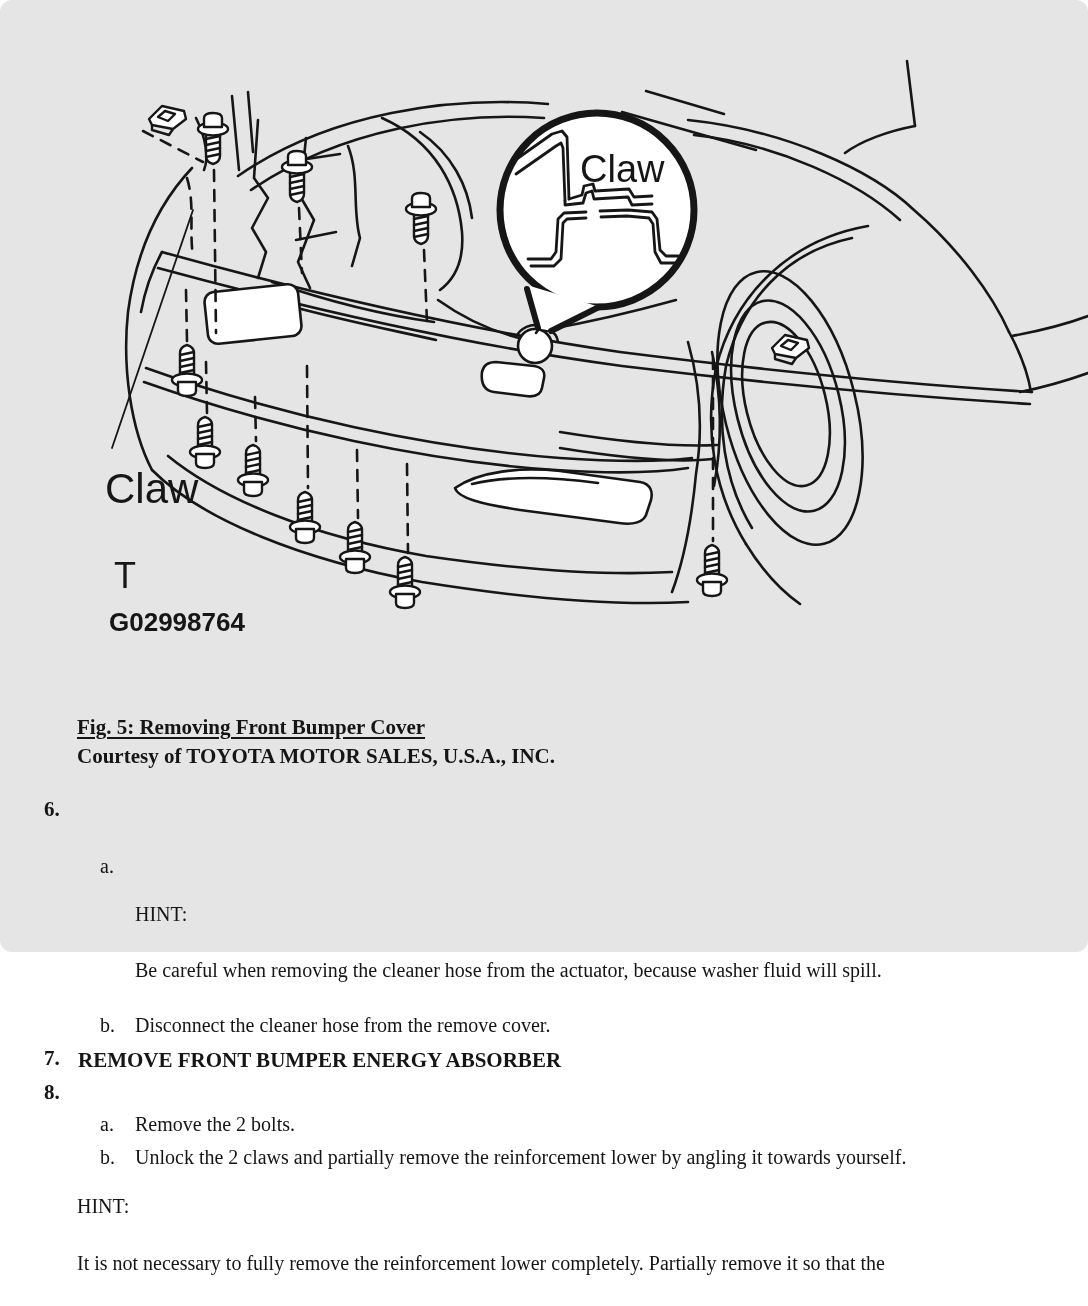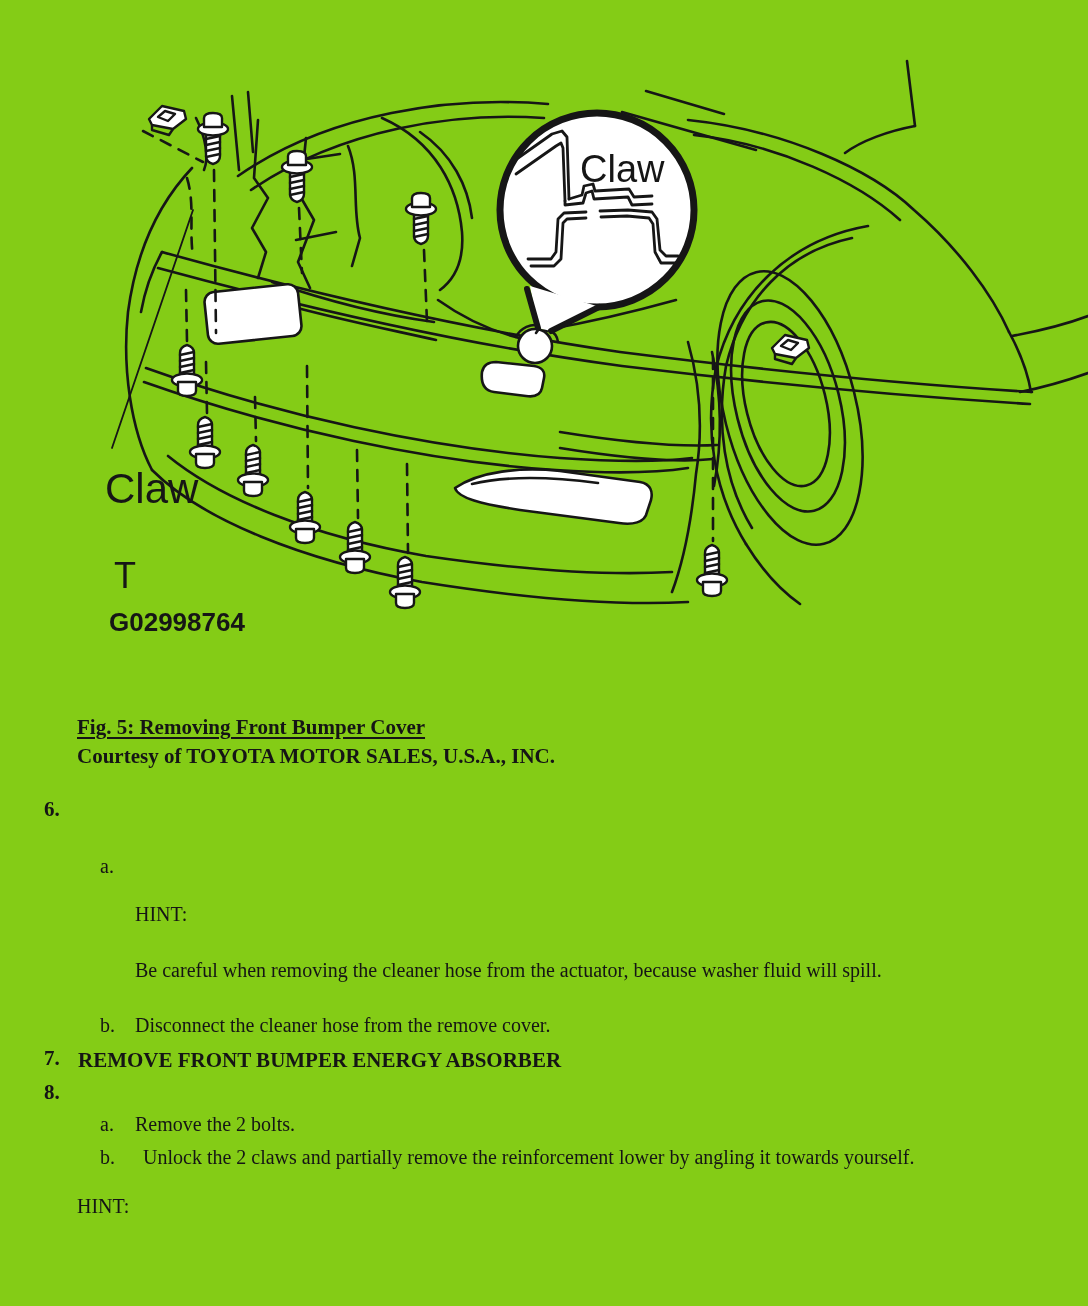--- a/index.html
+++ b/index.html
@@ -1,20 +1,20 @@
 <!DOCTYPE html>
 <html><head>
 <meta charset="utf-8">
 <style>
   html,body{margin:0;padding:0;}
   body{
     width:1088px;height:1306px;background:#ffffff;position:relative;
     font-family:"Liberation Serif", serif;color:#151515;overflow:hidden;
   }
-  .page{position:relative;width:1088px;height:1306px;background:#84cc16;}
+  .page{position:relative;width:1088px;height:952px;background:#e5e5e5;border-radius:12px;}
   .fig{position:absolute;left:0;top:0;width:1088px;height:660px;}
   .txt{position:absolute;white-space:nowrap;font-size:20px;line-height:26px;}
   .wrap{white-space:normal;}
   .b{font-weight:bold;}
   .u{text-decoration:underline;text-decoration-thickness:2px;text-underline-offset:3px;}
   .cap{font-size:21px;}
   .head{font-size:21px;line-height:28px;}
   .num{position:absolute;left:44px;font-weight:bold;font-size:21px;}
   .sub-mark{position:absolute;left:100px;font-size:20px;}
   .sub-text{position:absolute;left:135px;font-size:20px;}
@@ -180,17 +180,18 @@
 
   <div class="num" style="top:1046px;">7.</div>
   <div class="txt b head" style="left:78px;top:1046px;">REMOVE FRONT BUMPER ENERGY ABSORBER</div>
 
   <div class="num" style="top:1080px;">8.</div>
 
   <div class="sub-mark" style="top:1113px;">a.</div>
   <div class="sub-text" style="top:1113px;">Remove the 2 bolts.</div>
 
   <div class="sub-mark" style="top:1146px;">b.</div>
-  <div class="sub-text" style="top:1146px;margin-left:8px;">Unlock the 2 claws and partially remove the reinforcement lower by angling it towards yourself.</div>
+  <div class="sub-text" style="top:1146px;">Unlock the 2 claws and partially remove the reinforcement lower by angling it towards yourself.</div>
 
   <div class="txt" style="left:77px;top:1193px;">HINT:</div>
+  <div class="txt wrap" style="left:77px;top:1250px;width:990px;">It is not necessary to fully remove the reinforcement lower completely. Partially remove it so that the</div>
 
 </div>
 
 </body></html>

